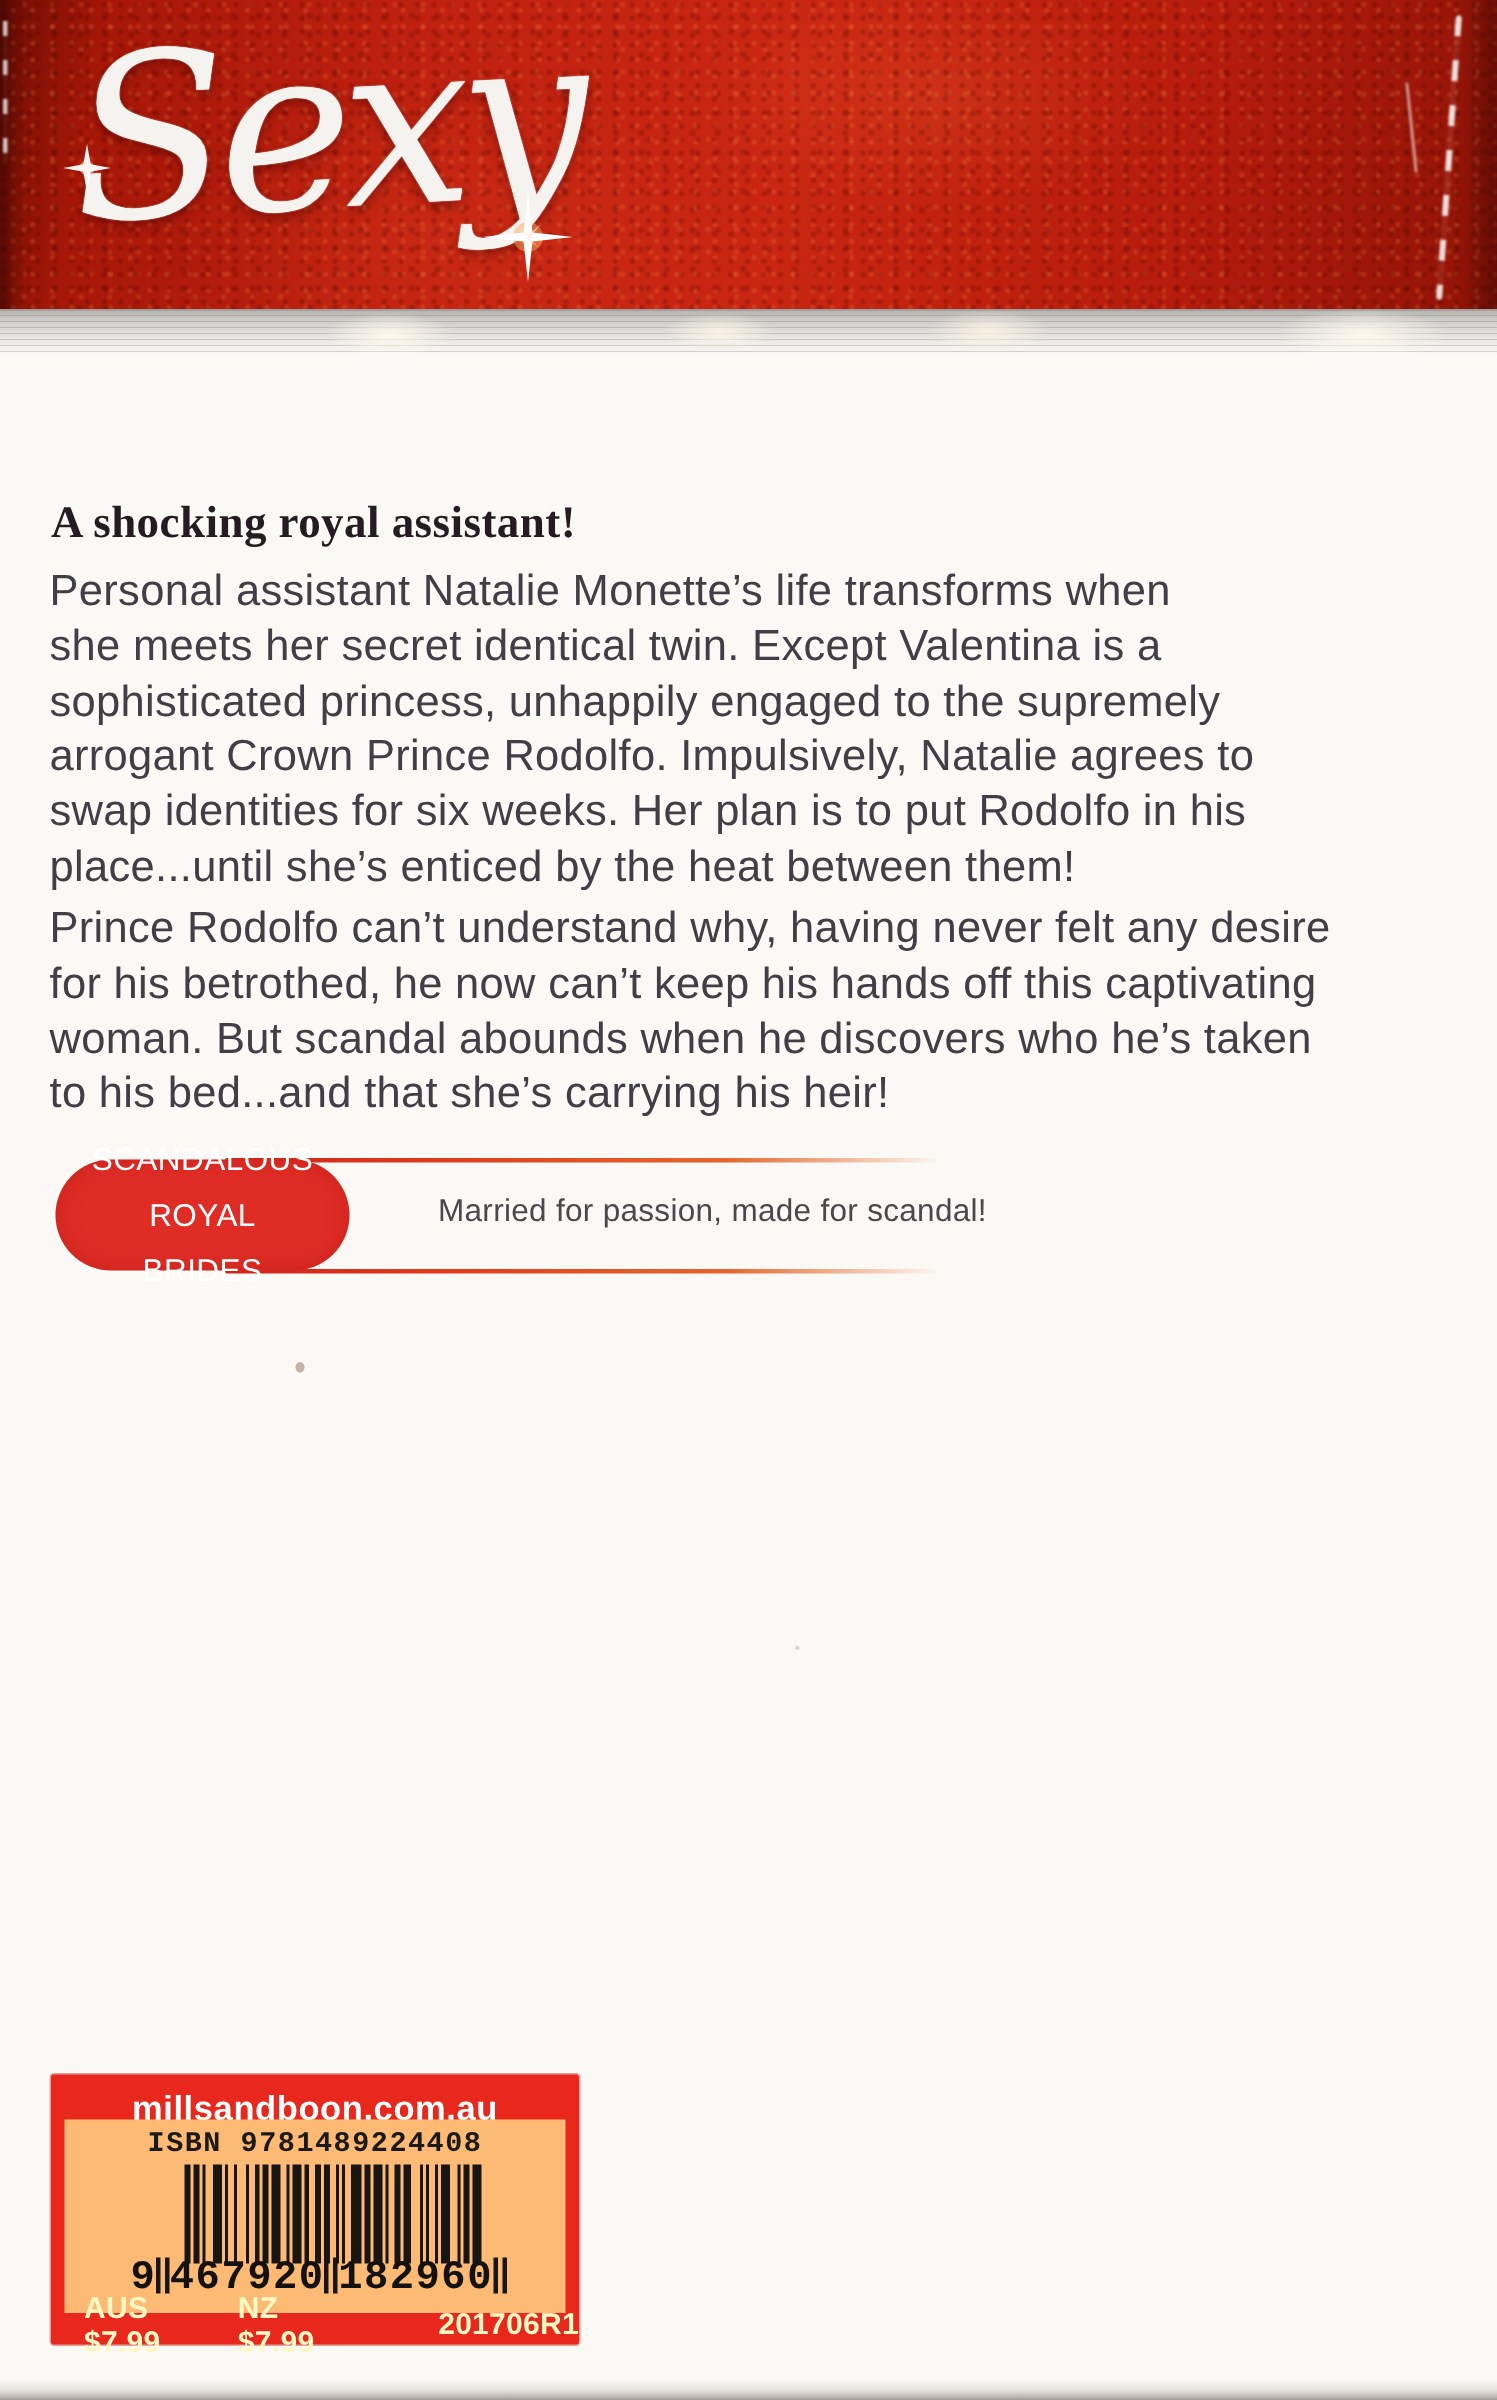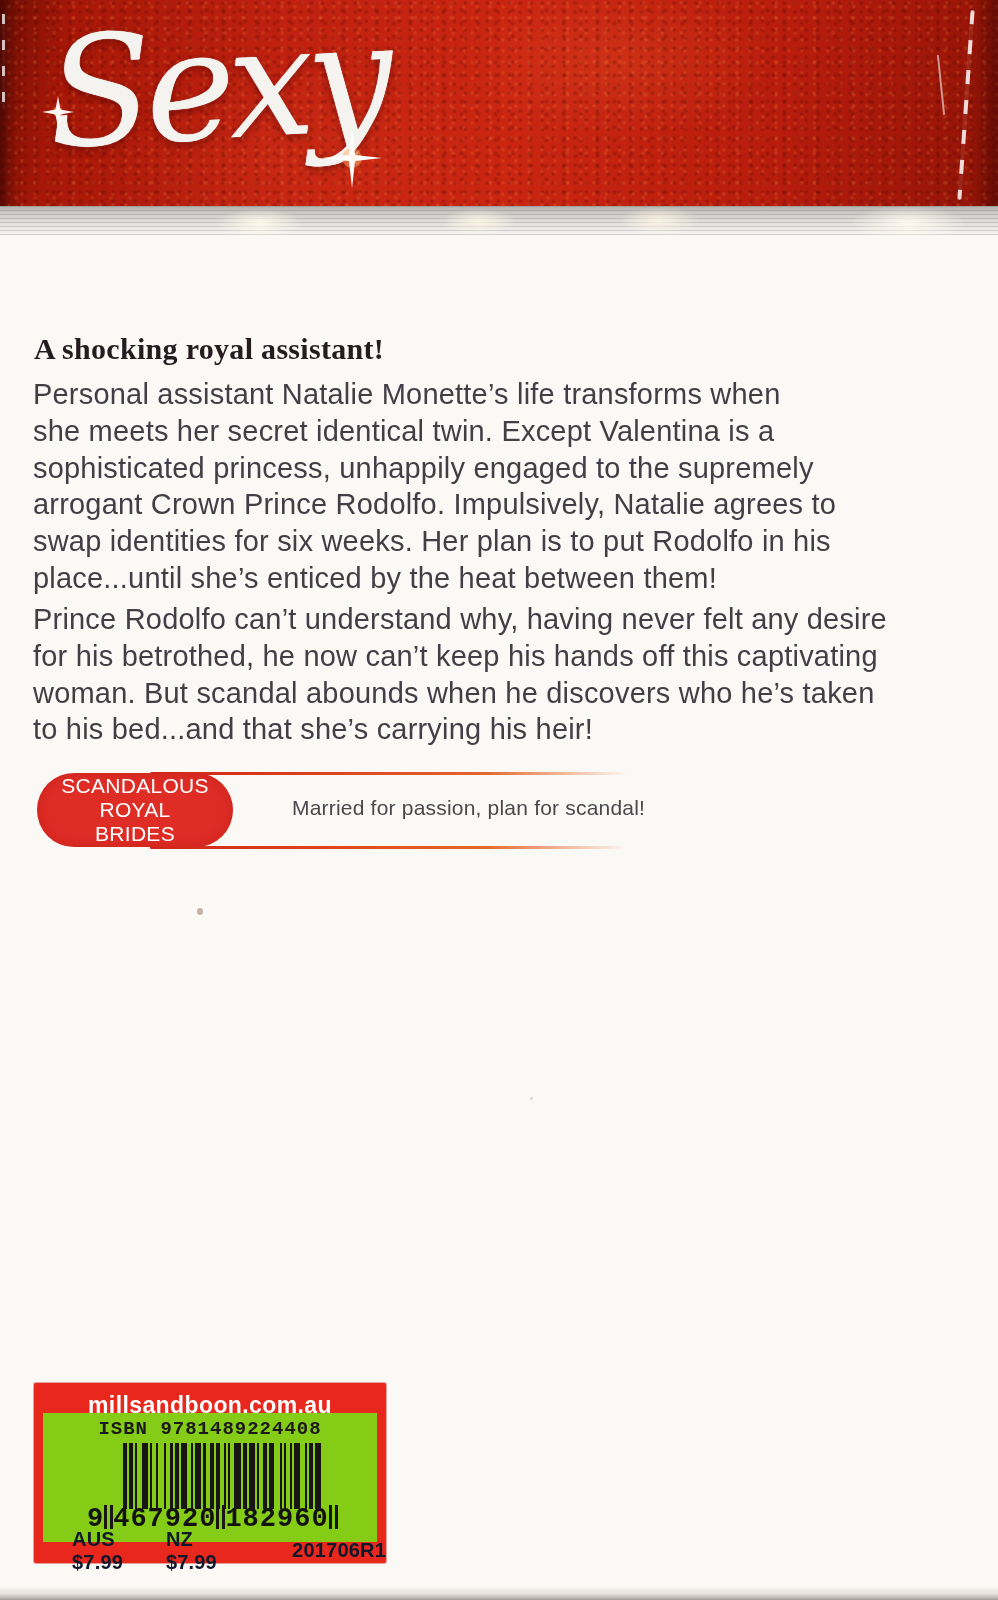--- a/index.html
+++ b/index.html
@@ -79,40 +79,40 @@
   .series-rule{
     position:absolute;left:150px;width:478px;height:3px;border-radius:2px;z-index:1;
     background:linear-gradient(to right,#cf2418,#df4120 35%,#e4672c 70%,rgba(238,150,80,0) 100%);
   }
   .series-rule.top{top:772px;}
   .series-rule.bottom{top:846px;}
   .series-badge{
     position:absolute;left:37px;top:773px;width:196px;height:74px;z-index:2;
     background:#df2d26;border-radius:37px;
     display:flex;flex-direction:column;align-items:center;justify-content:center;
-    color:#fff;font-size:21px;line-height:24px;text-align:center;letter-spacing:.3px;
+    color:#fff;font-size:21px;line-height:37px;text-align:center;letter-spacing:.3px;
     box-shadow:inset 0 0 14px rgba(160,15,8,.35);
   }
   .series-tagline{
     position:absolute;left:292px;top:796px;
     font-size:21px;color:#4b484d;letter-spacing:.2px;
   }
   
   .barcode-panel{
     position:absolute;left:34px;top:1383px;width:352px;height:180px;
     background:#e8271d;border-radius:2px;
     box-shadow:0 0 0 1px rgba(200,30,20,.4);
   }
   .website-banner{
     position:absolute;left:0;top:0;width:100%;height:44px;
     display:flex;align-items:center;justify-content:center;
   }
   .website-label{color:#fff;font-weight:bold;font-size:23px;letter-spacing:.4px;}
   .barcode-white{
-    position:absolute;left:9px;top:30px;width:334px;height:129px;background:#84cc16;
+    position:absolute;left:9px;top:30px;width:334px;height:129px;background:#fdba74;
   }
   .isbn-label{
     margin-top:5px;text-align:center;
     font-family:"Liberation Mono",monospace;font-weight:bold;
     font-size:19px;letter-spacing:1px;color:#1c1a18;
   }
   .barcode-bars{
     position:absolute;left:80px;top:30px;width:198px;height:66px;display:flex;
   }
   .barcode-bars span{height:100%;}
@@ -120,22 +120,22 @@
   .barcode-digits{
     position:absolute;left:44px;top:92px;width:242px;height:30px;
     display:flex;align-items:flex-start;justify-content:space-between;
     font-family:"Liberation Mono",monospace;font-weight:bold;
     font-size:27px;line-height:28px;color:#141210;letter-spacing:1px;
   }
   .guard-bars{display:flex;gap:3px;height:24px;margin-top:0;}
   .guard-bars i{display:block;width:3px;height:100%;background:#181512;}
   .price-bar{
     position:absolute;left:0;bottom:0;width:100%;height:25px;
-    display:flex;align-items:center;padding-left:38px;box-sizing:border-box;gap:20px;
-    color:#0f172a;font-weight:bold;font-size:20px;letter-spacing:.2px;
+    display:flex;align-items:center;padding-left:22px;box-sizing:border-box;gap:20px;
+    color:#fef9c3;font-weight:bold;font-size:20px;letter-spacing:.2px;
   }
   .print-code{margin-left:44px;}
   
   .speck{position:absolute;border-radius:50%;background:rgba(140,110,95,.5);}
   .speck.s1{left:197px;top:908px;width:6px;height:7px;}
   .speck.s2{left:530px;top:1097px;width:3px;height:3px;opacity:.5;}
   .bottom-edge{
     position:absolute;left:0;bottom:0;width:100%;height:14px;
     background:linear-gradient(to bottom, rgba(150,140,128,0) 0%, rgba(150,140,128,.22) 55%, rgba(118,110,100,.5) 88%, rgba(100,92,84,.6) 100%);
   }
@@ -181,21 +181,21 @@
 arrogant Crown Prince Rodolfo. Impulsively, Natalie agrees to
 swap identities for six weeks. Her plan is to put Rodolfo in his
 place...until she’s enticed by the heat between them!</div>
 
   <div class="series-rule top"></div>
   <div class="series-rule bottom"></div>
   <div class="series-badge">
     <span>SCANDALOUS ROYAL</span>
     <span>BRIDES</span>
   </div>
-  <div class="series-tagline">Married for passion, plan for scandal!</div>
+  <div class="series-tagline">Married for passion, made for scandal!</div>
 
   <div class="speck s1"></div>
   <div class="speck s2"></div>
 
   <div class="barcode-panel">
     <div class="website-banner">
       <span class="website-label">millsandboon.com.au</span>
     </div>
     <div class="barcode-white">
       <div class="isbn-label">ISBN 9781489224408</div>

